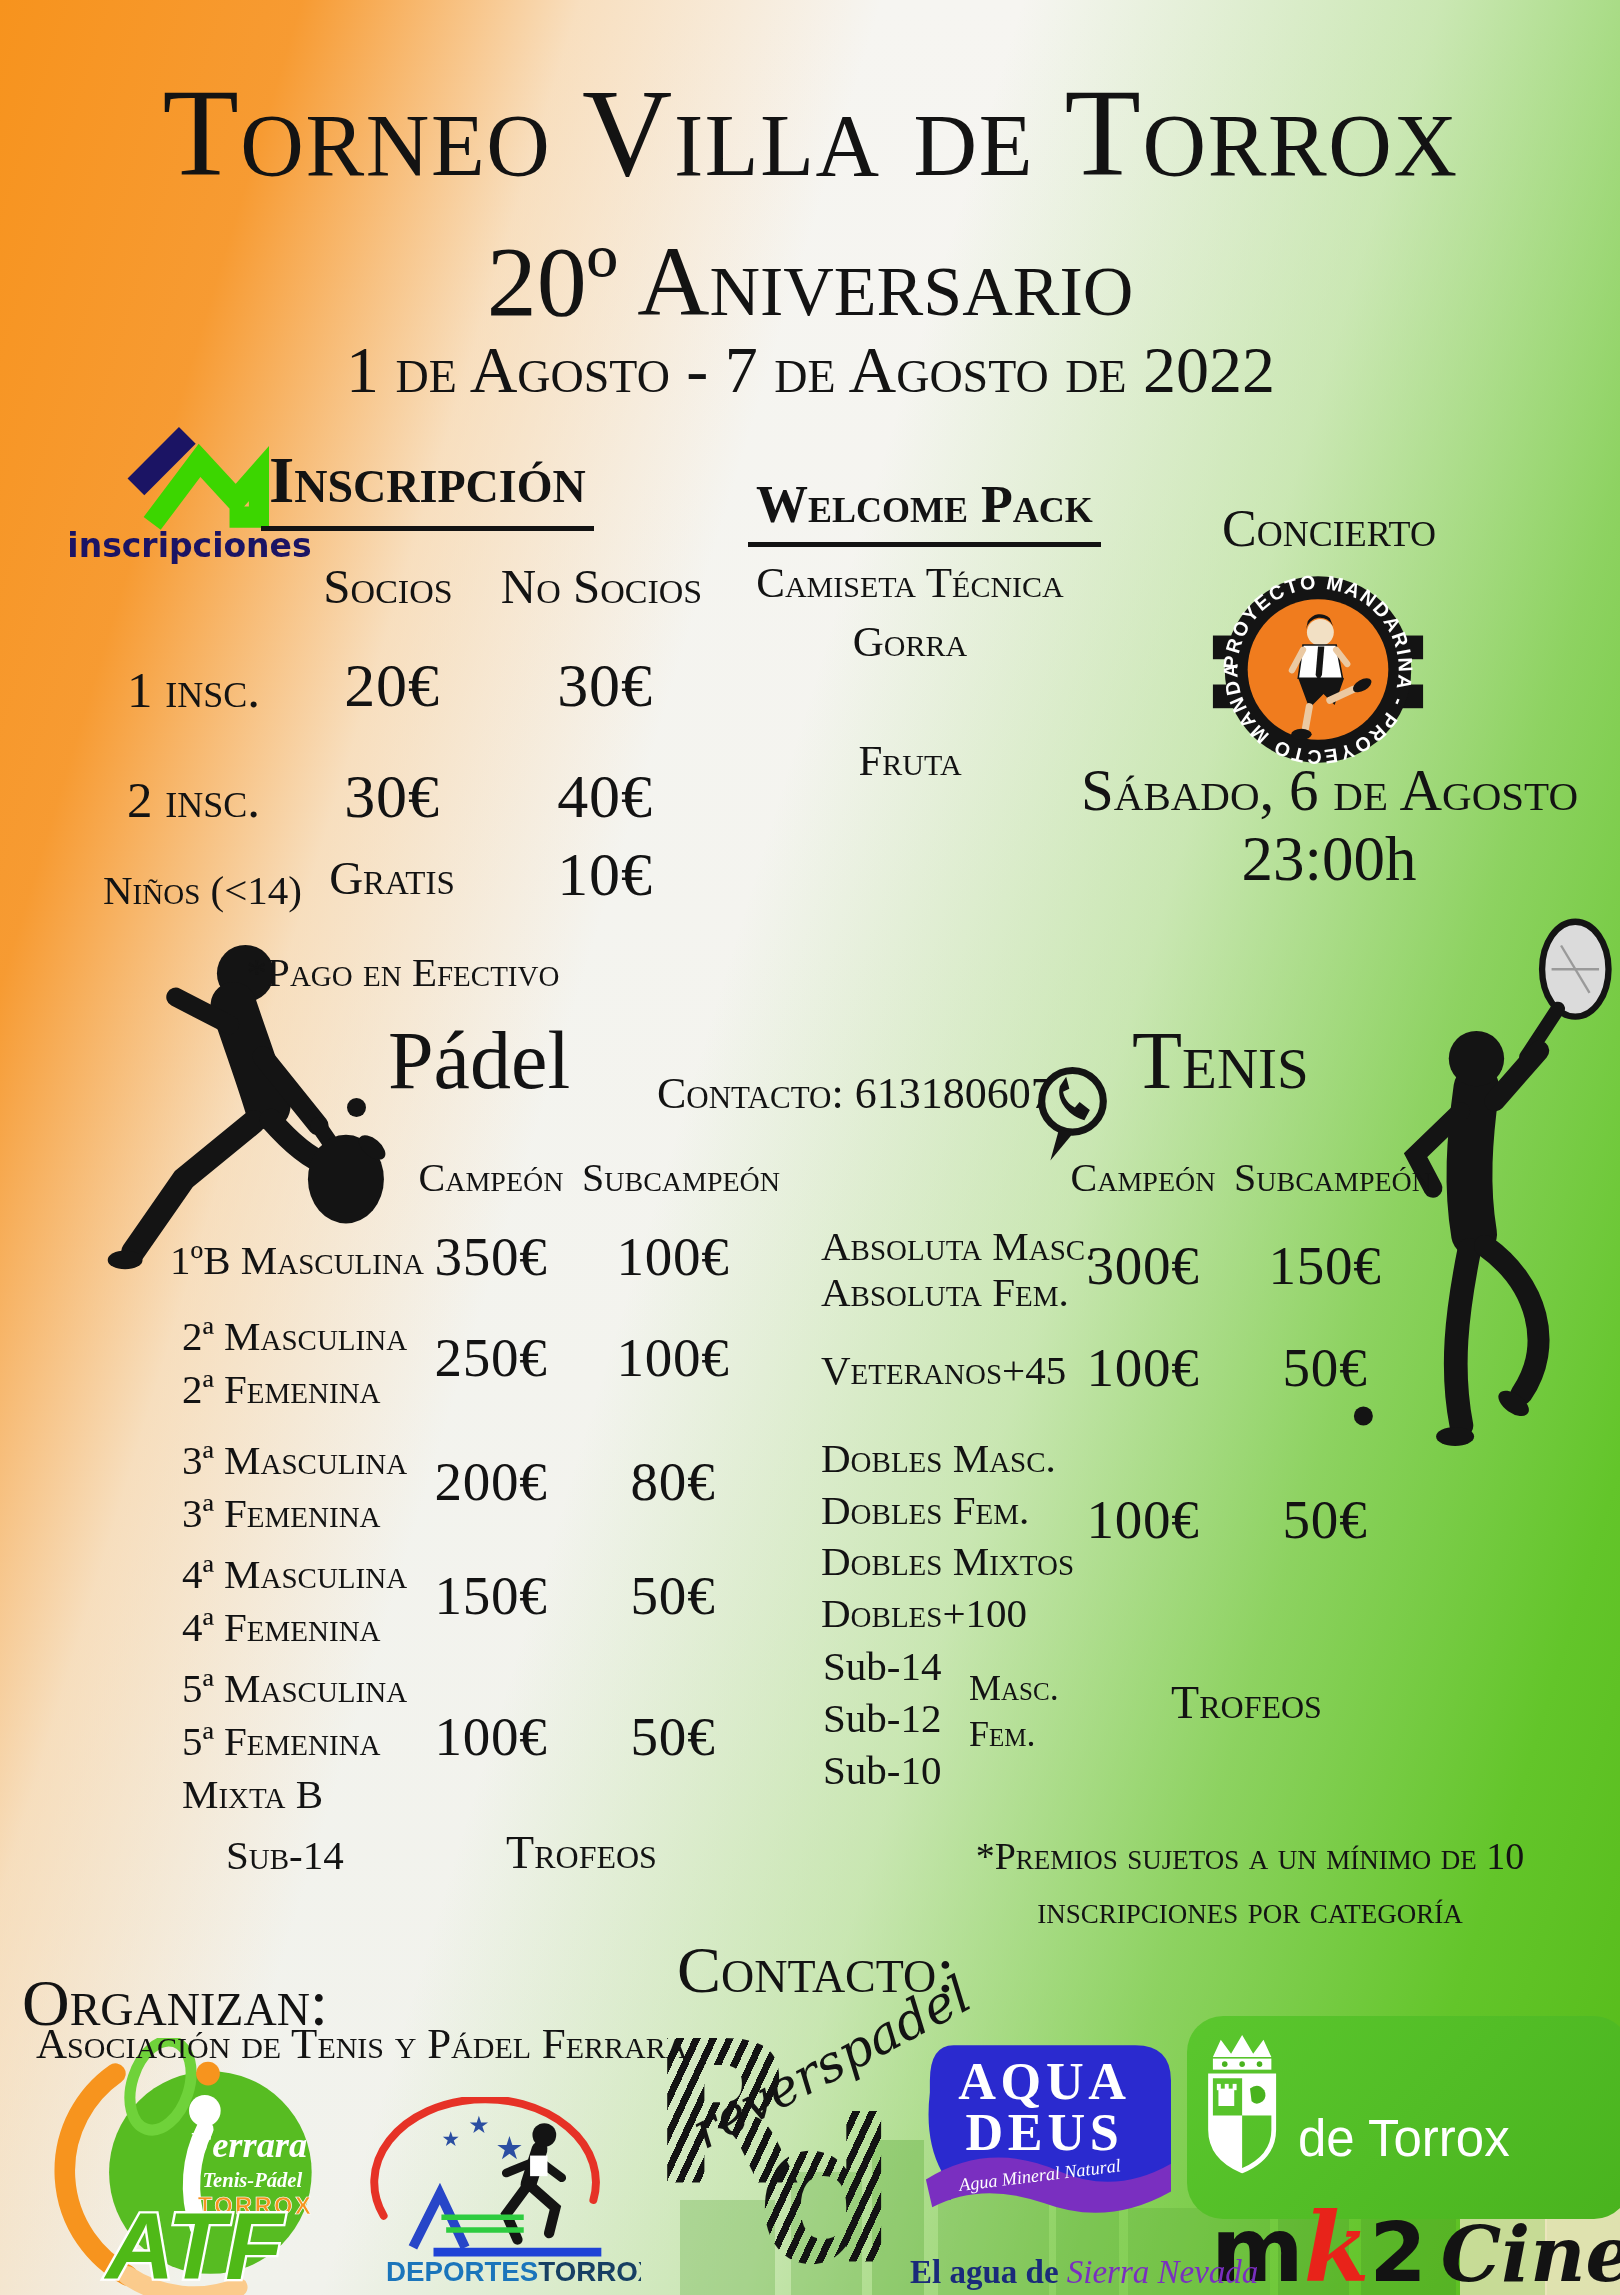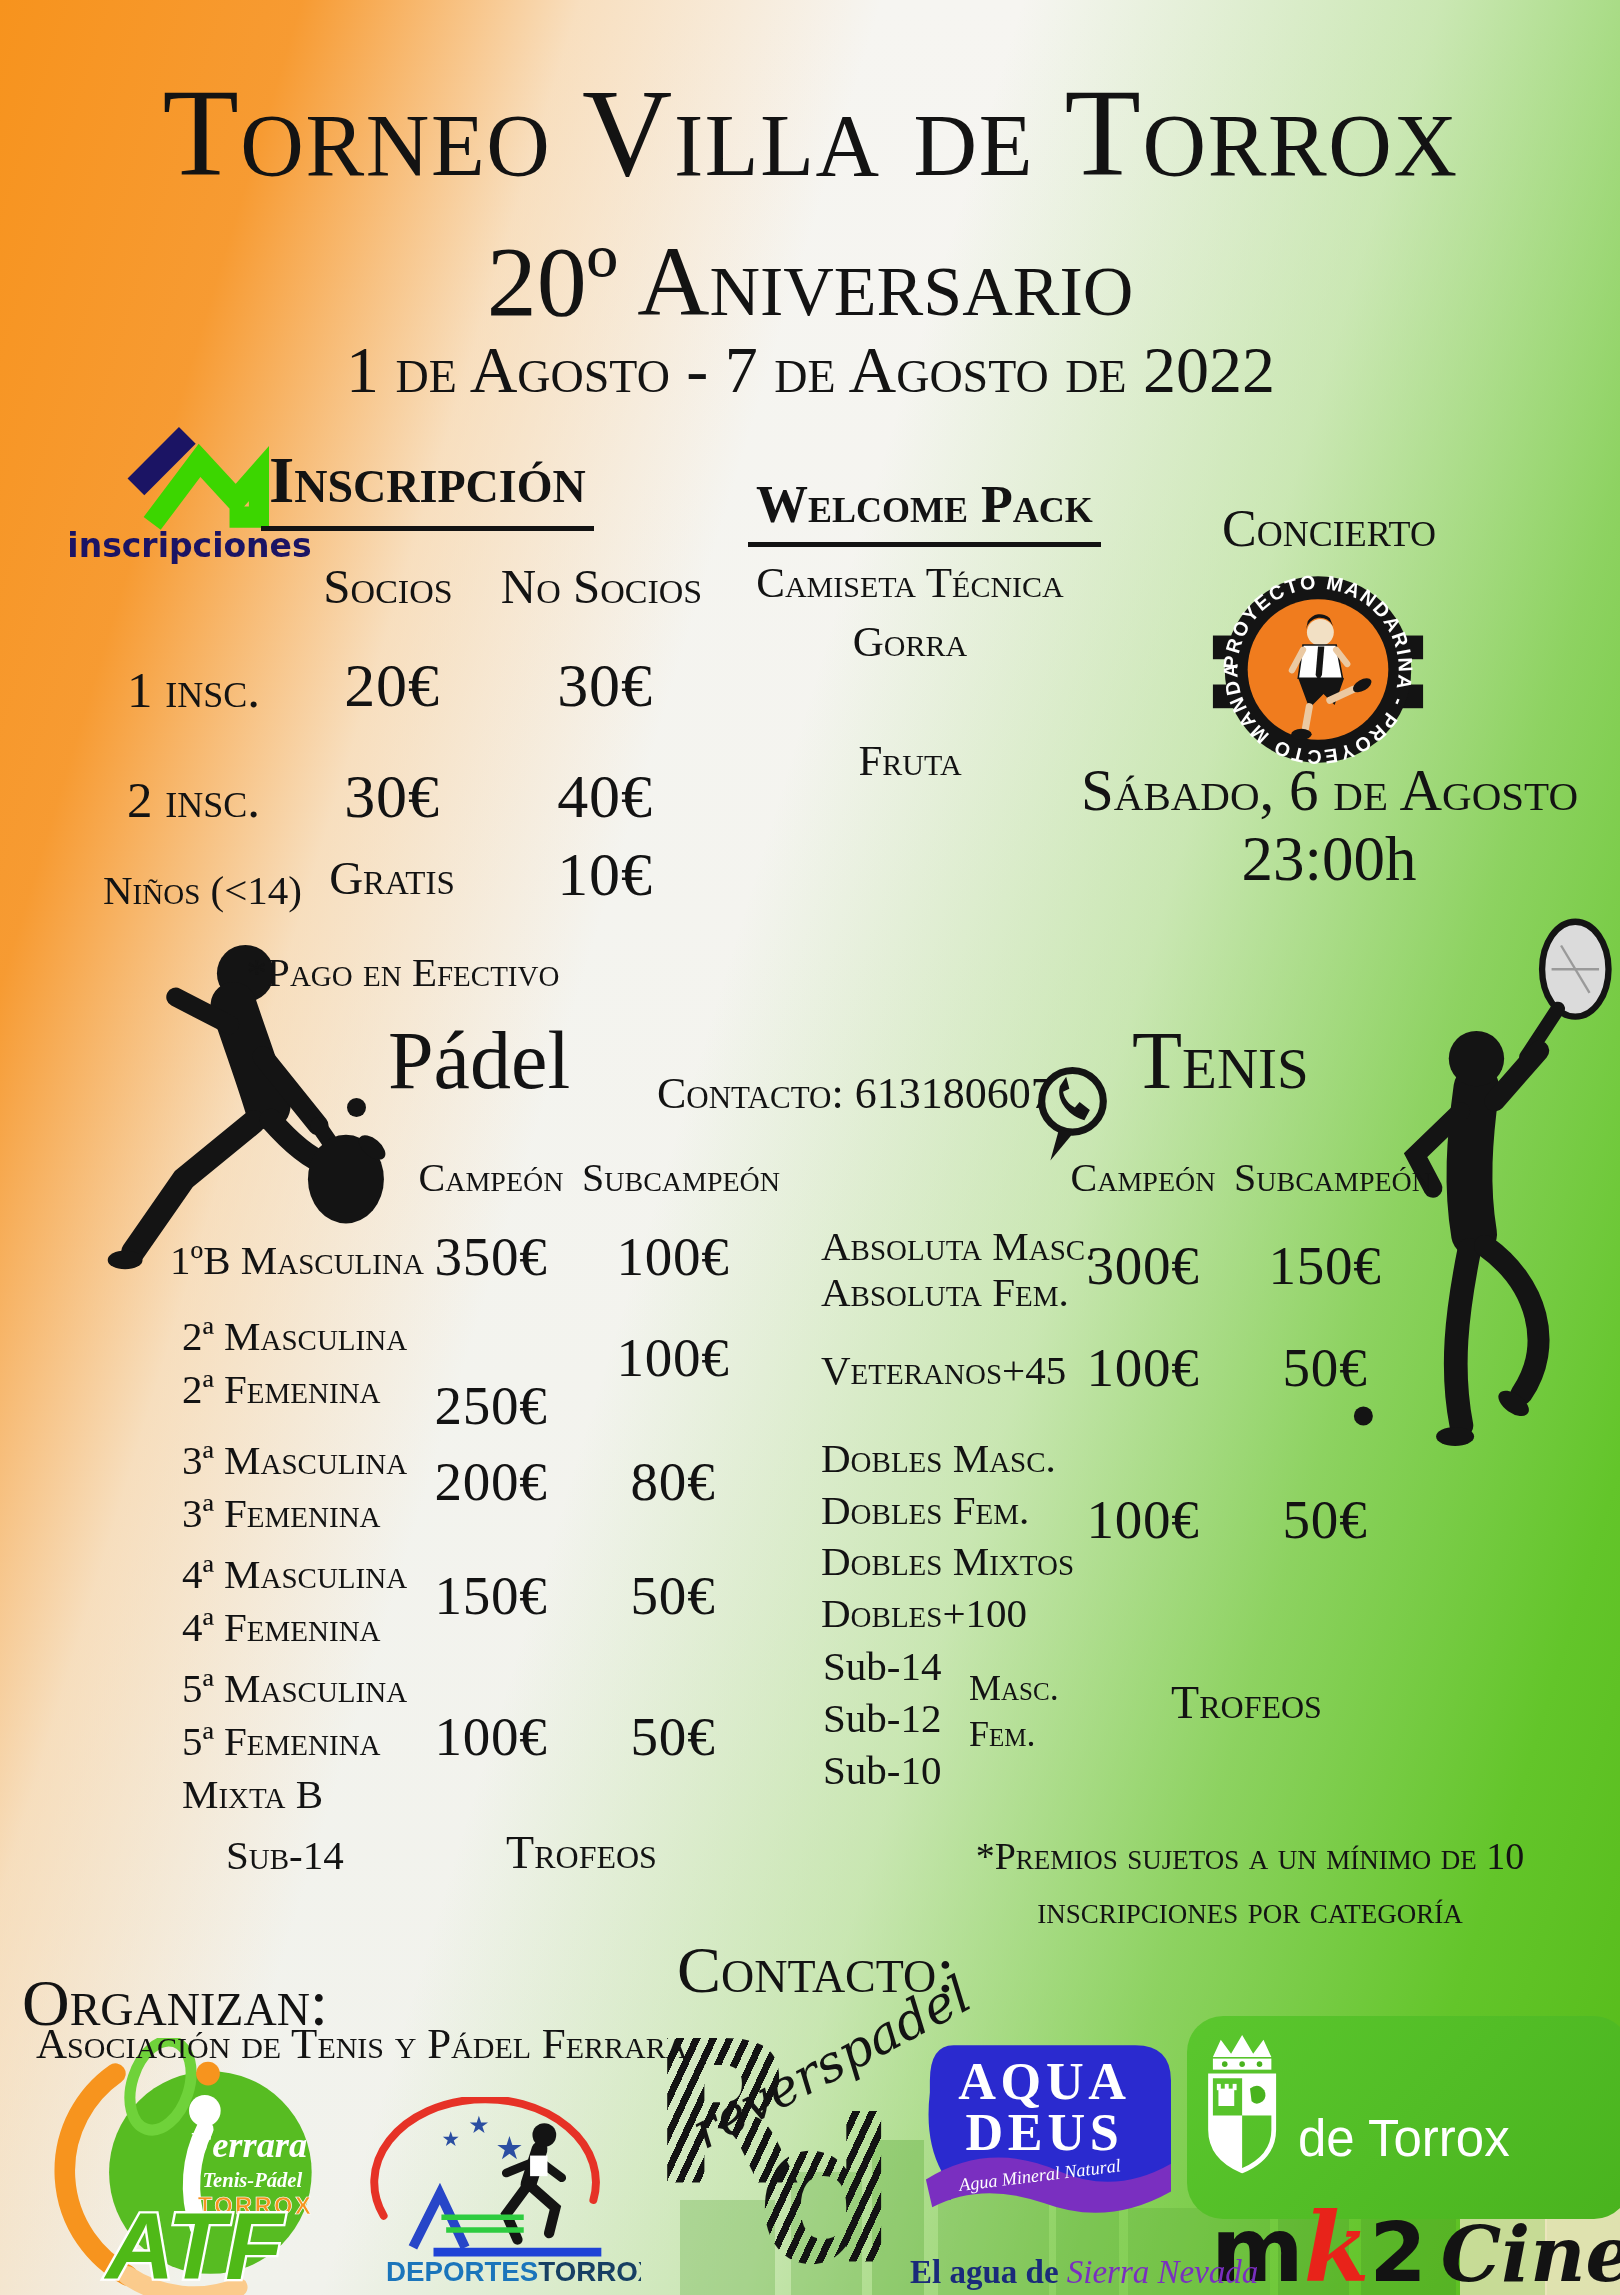--- a/index.html
+++ b/index.html
@@ -151,21 +151,21 @@
 
   <div class="abs colhead txt" style="left:404px;top:1154px;width:174px;">Campeón</div>
   <div class="abs colhead txt" style="left:582px;top:1154px;width:182px;">Subcampeón</div>
 
   <div class="abs cat txt" style="left:170px;top:1234px;">1ºB Masculina</div>
   <div class="abs teuro txt" style="left:404px;top:1225px;width:174px;">350€</div>
   <div class="abs teuro txt" style="left:582px;top:1225px;width:182px;">100€</div>
 
   <div class="abs cat txt" style="left:182px;top:1310px;">2ª Masculina</div>
   <div class="abs cat txt" style="left:182px;top:1363px;">2ª Femenina</div>
-  <div class="abs teuro txt" style="left:404px;top:1326px;width:174px;margin-top:48px;">250€</div>
+  <div class="abs teuro txt" style="left:404px;top:1326px;width:174px;">250€</div>
   <div class="abs teuro txt" style="left:582px;top:1326px;width:182px;">100€</div>
 
   <div class="abs cat txt" style="left:182px;top:1434px;">3ª Masculina</div>
   <div class="abs cat txt" style="left:182px;top:1487px;">3ª Femenina</div>
   <div class="abs teuro txt" style="left:404px;top:1450px;width:174px;">200€</div>
   <div class="abs teuro txt" style="left:582px;top:1450px;width:182px;">80€</div>
 
   <div class="abs cat txt" style="left:182px;top:1548px;">4ª Masculina</div>
   <div class="abs cat txt" style="left:182px;top:1601px;">4ª Femenina</div>
   <div class="abs teuro txt" style="left:404px;top:1564px;width:174px;">150€</div>

